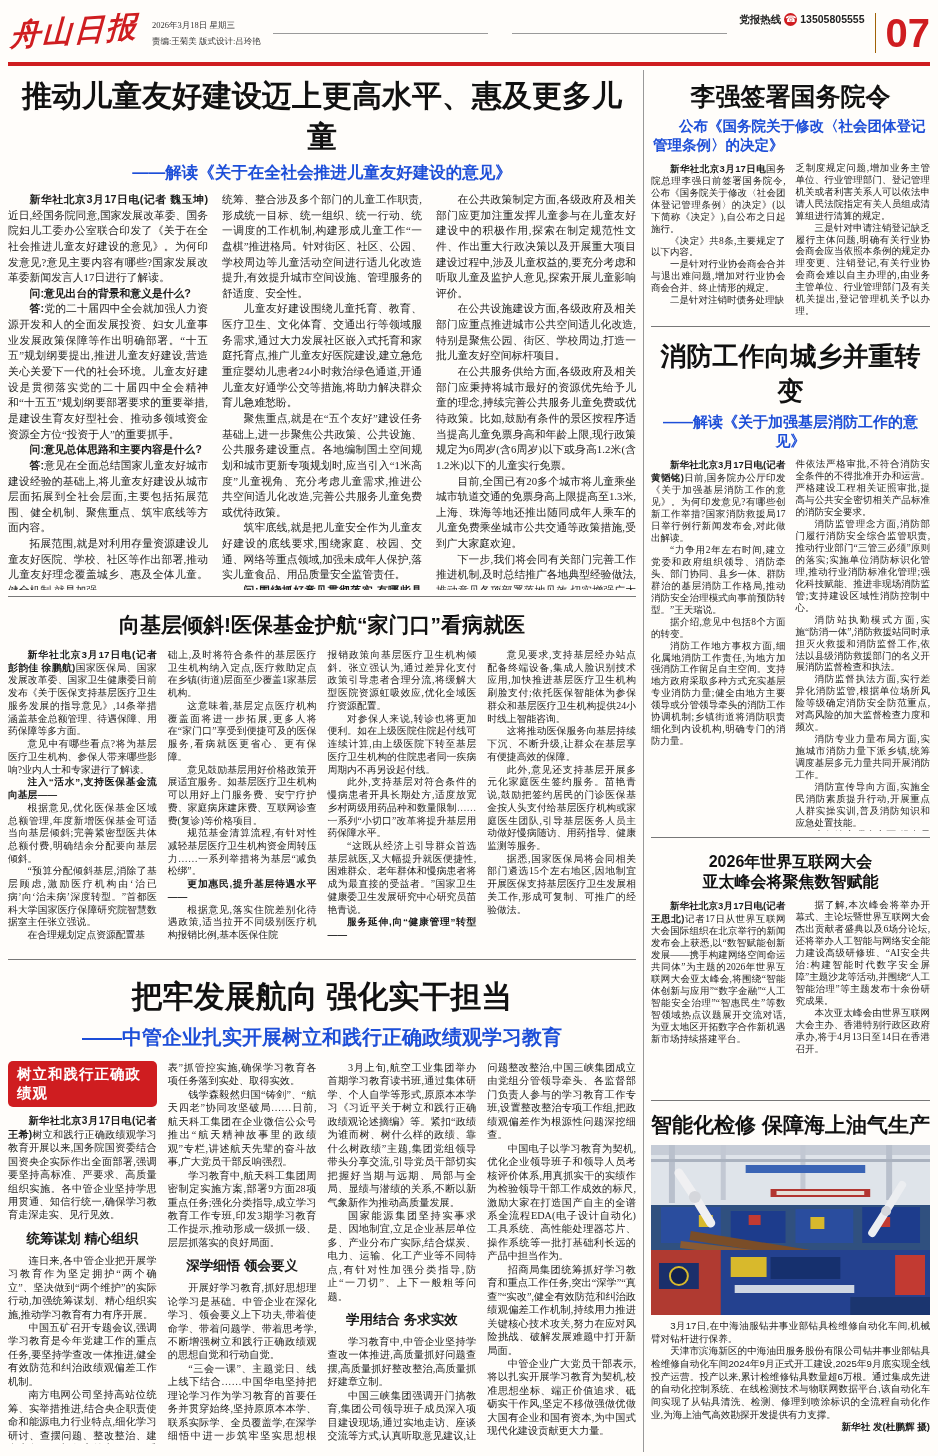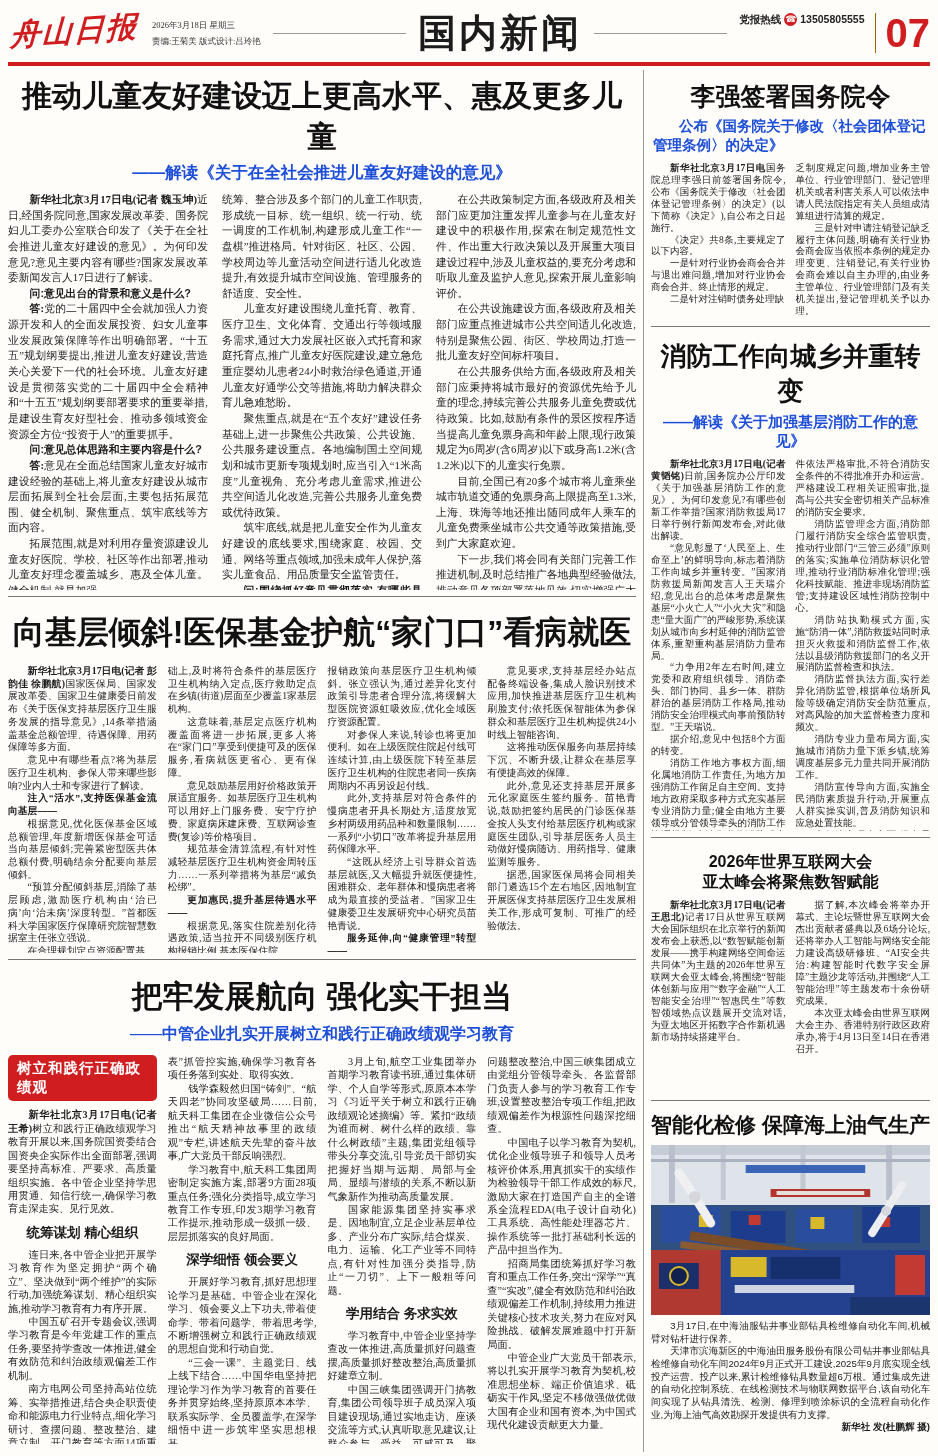--- a/index.html
+++ b/index.html
@@ -30,38 +30,38 @@
   .right-region { flex:1; padding-left:7px; overflow:hidden; }
   .rule-h { border:0; border-top:1px solid #777; margin:6px 0; }
   
   .a-title   { margin:6px 0 2px; text-align:center; font-family:"Liberation Sans", sans-serif; font-weight:900; color:#111; }
   .a-sub     { margin:4px 0 8px; text-align:center; font-family:"Liberation Sans", sans-serif; font-weight:700; color:#1d4ed8; }
   .body-cols { display:flex; overflow:hidden; }
   .body-cols .col { flex:1; min-width:0; }
   .para { margin:0; text-align:justify; text-indent:2em; }
   .para.noindent { text-indent:0; }
   .para.bold { font-family:"Liberation Sans", sans-serif; font-weight:bold; }
-  .para b { font-family:Liberation Serif, serif; }
+  .para b { font-family:Liberation Sans, sans-serif; }
   .para.subhead { text-indent:0; text-align:center; font-family:"Liberation Sans", sans-serif; font-weight:900; margin:8px 0 6px; }
   .para.credit { text-align:right; text-indent:0; font-family:"Liberation Sans", sans-serif; font-weight:bold; }
   .kicker { display:inline-block; background:#cf1d20; color:#fff; font-family:"Liberation Sans", sans-serif;
             font-weight:900; font-size:14.5px; padding:4px 9px; border-radius:5px; margin:0 0 7px 0; letter-spacing:1px; }
   
   .art-a { height:520px; overflow:hidden; }
   .art-a .a-title { font-size:30px; letter-spacing:0; }
   .art-a .a-sub { font-size:16.5px; }
   .art-a .body-cols { gap:14px; height:428px; font-size:10.8px; line-height:1.45; }
   
   .art-b { height:350px; overflow:hidden; }
-  .art-b .a-title { font-size:32px; margin:8px 0 10px; }
+  .art-b .a-title { font-size:21px; margin:8px 0 10px; }
   .art-b .body-cols { gap:11px; height:292px; font-size:9.8px; line-height:1.3; }
   
   .art-c { height:478px; overflow:hidden; }
   .art-c .a-title { font-size:31px; margin:10px 0 2px; }
-  .art-c .a-sub { font-size:16px; margin:6px 0 10px;font-family:Liberation Serif, serif; }
+  .art-c .a-sub { font-size:20px; margin:6px 0 10px; }
   .art-c .body-cols { gap:11px; height:392px; font-size:10.2px; line-height:1.32; }
   .art-c .para.subhead { font-size:13.5px; }
   
   .art-d { height:250px; overflow:hidden; }
   .art-d .a-title { font-size:25px; margin-top:10px; }
   .art-d .a-sub { font-size:14.5px; text-align:left; text-indent:1.8em; line-height:1.3; padding:0 2px; }
   .art-e { height:498px; overflow:hidden; }
   .art-e .a-title { font-size:26px;text-align:center; }
   .art-e .a-sub { font-size:15px; }
   .art-f { height:250px; overflow:hidden; }
@@ -82,21 +82,20 @@
 
 <div class="page">
 
   <div class="masthead">
     <div class="logo">舟山日报</div>
     <div class="mh-meta">
       <div>2026年3月18日 星期三</div>
       <div>责编:王菊美 版式设计:吕玲艳</div>
     </div>
     <div class="mh-line"></div>
-    <h1 class="section-title">国内新闻</h1>
     <div class="mh-line"></div>
     <div class="mh-right">
       <span class="hotline-label">党报热线</span>
       <span class="phone-icon">☎</span>
       <span class="hotline-number">13505805555</span>
       <span class="page-num">07</span>
     </div>
   </div>
   <div class="red-rule"></div>
 
@@ -223,21 +222,20 @@
       </section>
 
       <hr class="rule-h">
 
       <section class="art-e">
         <h2 class="a-title">消防工作向城乡并重转变</h2>
         <div class="a-sub">——解读《关于加强基层消防工作的意见》</div>
         <div class="body-cols rt-body">
             <div class="col">
               <p class="para"><b>新华社北京3月17日电(记者 黄韬铭)</b>日前,国务院办公厅印发《关于加强基层消防工作的意见》。为何印发意见?有哪些创新工作举措?国家消防救援局17日举行例行新闻发布会,对此做出解读。</p>
-              <p class="para">“意见彰显了‘人民至上、生命至上’的鲜明导向,标志着消防工作向城乡并重转变。”国家消防救援局新闻发言人王天瑞介绍,意见出台的总体考虑是聚焦基层“小火亡人”“小火大灾”和隐患“量大面广”的严峻形势,系统谋划从城市向乡村延伸的消防监管体系,重塑重构基层消防力量布局。</p>
               <p class="para">“力争用2年左右时间,建立党委和政府组织领导、消防牵头、部门协同、县乡一体、群防群治的基层消防工作格局,推动消防安全治理模式向事前预防转型。”王天瑞说。</p>
               <p class="para">据介绍,意见中包括8个方面的转变。</p>
               <p class="para">消防工作地方事权方面,细化属地消防工作责任,为地方加强消防工作留足自主空间。支持地方政府采取多种方式充实基层专业消防力量;健全由地方主要领导或分管领导牵头的消防工作协调机制;乡镇街道将消防职责细化到内设机构,明确专门的消防力量。</p>
             </div>
             <div class="col">
               <p class="para noindent">件依法严格审批,不符合消防安全条件的不得批准开办和运营。严格建设工程相关证照审批,提高与公共安全密切相关产品标准的消防安全要求。</p>
               <p class="para">消防监管理念方面,消防部门履行消防安全综合监管职责,推动行业部门“三管三必须”原则的落实;实施单位消防标识化管理,推动行业消防标准化管理;强化科技赋能、推进非现场消防监管;支持建设区域性消防控制中心。</p>
               <p class="para">消防站执勤模式方面,实施“防消一体”,消防救援站同时承担灭火救援和消防监督工作,依法以县级消防救援部门的名义开展消防监督检查和执法。</p>
               <p class="para">消防监督执法方面,实行差异化消防监管,根据单位场所风险等级确定消防安全防范重点,对高风险的加大监督检查力度和频次。</p>
               <p class="para">消防专业力量布局方面,实施城市消防力量下派乡镇,统筹调度基层多元力量共同开展消防工作。</p>

